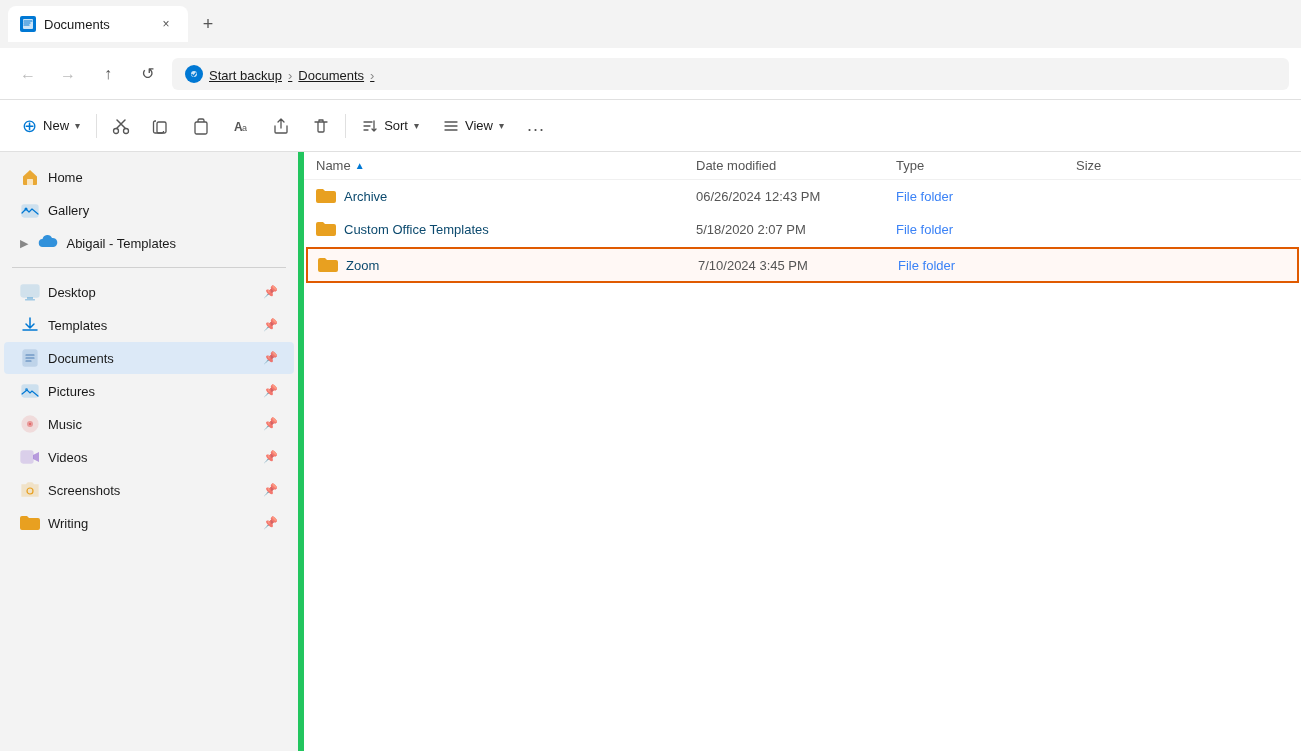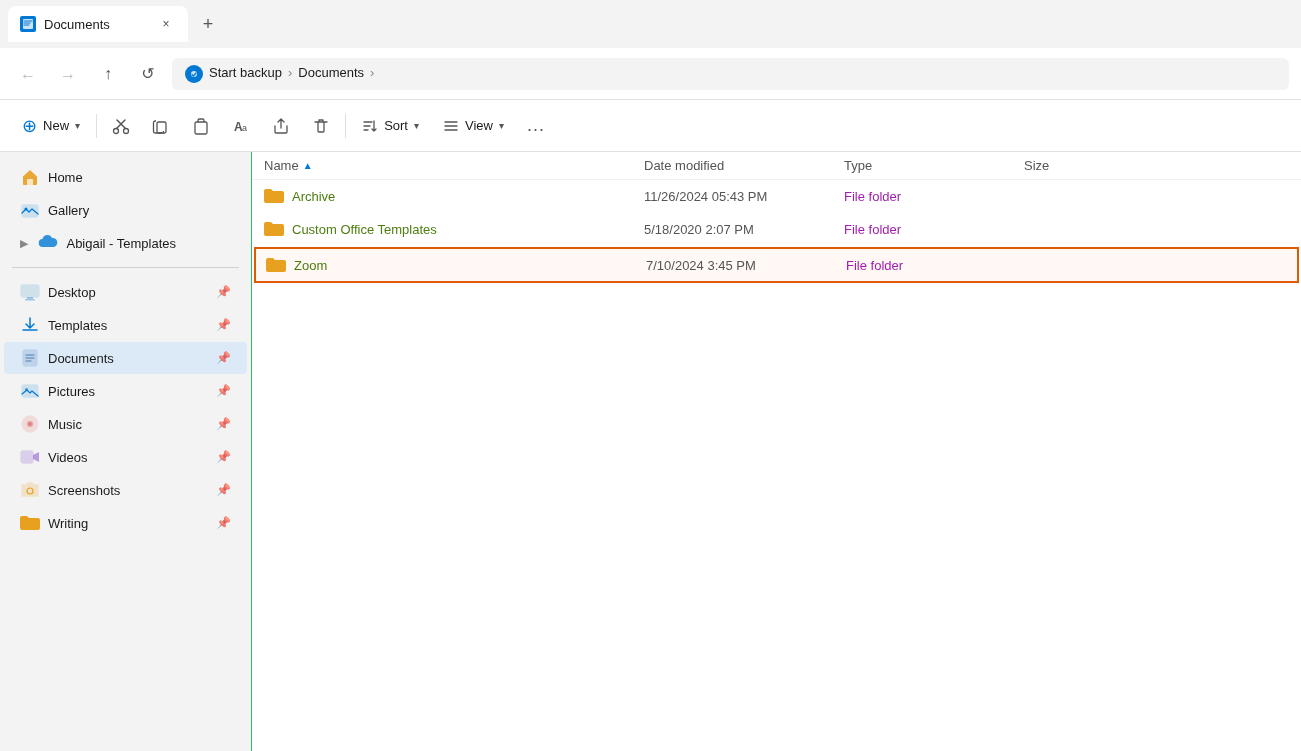--- a/index.html
+++ b/index.html
@@ -66,30 +66,31 @@
       border-radius: 4px;
       cursor: pointer;
       color: #555;
       font-size: 16px;
       background: none;
       border: none;
     }
     .nav-btn.disabled { color: #bbb; cursor: default; }
     .address-path {
       display: flex;
-      align-items: flex-start;
+      align-items: flex-end;
       background: #f3f3f3;
       border-radius: 6px;
       padding: 6px 12px;
       flex: 1;
       gap: 6px;
       font-size: 13px;
       color: #1a1a1a;
       cursor: pointer;
       border: 1px solid transparent;
+      text-decoration: underline;
     }
     .breadcrumb-item {
       color: #1a1a1a;
       font-size: 13px;
     }
     .breadcrumb-sep {
       color: #888;
       font-size: 13px;
     }
     .backup-icon-circle {
@@ -143,23 +144,23 @@
 
     
     .main-layout {
       display: flex;
       height: calc(751px - 48px - 52px - 52px);
       background: #ffffff;
     }
 
     
     .sidebar {
-      width: 252px;
+      width: 304px;
       background: #f3f3f3;
-      border-right: 1px solid #22c55e;
+      border-right: 6px solid #22c55e;
       overflow-y: auto;
       padding: 8px 0;
       flex-shrink: 0;
     }
     .sidebar-item {
       display: flex;
       align-items: center;
       gap: 8px;
       padding: 6px 16px;
       cursor: pointer;
@@ -213,23 +214,23 @@
       font-size: 13px;
       cursor: pointer;
       border-bottom: 1px solid transparent;
     }
     .file-row.selected {
       border: 2px solid #e05a00;
       background: #fff8f5;
       margin: 1px 2px;
       padding: 8px 10px;
     }
-    .file-name { flex: 0 0 380px; display: flex; align-items: center; gap: 8px; color: #4d7c0f; }
+    .file-name { flex: 0 0 380px; display: flex; align-items: center; gap: 8px; color: #0c4a6e; }
     .file-date { flex: 0 0 200px; color: #555; }
-    .file-type { flex: 0 0 180px; color: #a21caf; }
+    .file-type { flex: 0 0 180px; color: #3b82f6; }
     .file-size { flex: 1; color: #555; }
   </style>
 </head>
 <body>
 
 <div class="titlebar">
   <div class="tab-active">
     <div class="tab-icon">
       <svg width="12" height="12" viewBox="0 0 12 12" fill="none">
         <rect x="1" y="1" width="10" height="10" rx="1" fill="white" opacity="0.8"></rect>
@@ -470,21 +471,21 @@
       </div>
     </div>
 
     <div class="file-row">
       <div class="file-name">
         <svg width="20" height="16" viewBox="0 0 20 16">
           <path d="M0 3a2 2 0 012-2h5l2 2h9a2 2 0 012 2v8a2 2 0 01-2 2H2a2 2 0 01-2-2V3z" fill="#e8a020"></path>
         </svg>
         <span>Archive</span>
       </div>
-      <div class="file-date">11/26/2024 05:43 PM</div>
+      <div class="file-date">06/26/2024 12:43 PM</div>
       <div class="file-type">File folder</div>
       <div class="file-size"></div>
     </div>
 
     <div class="file-row">
       <div class="file-name">
         <svg width="20" height="16" viewBox="0 0 20 16">
           <path d="M0 3a2 2 0 012-2h5l2 2h9a2 2 0 012 2v8a2 2 0 01-2 2H2a2 2 0 01-2-2V3z" fill="#e8a020"></path>
         </svg>
         <span>Custom Office Templates</span>

